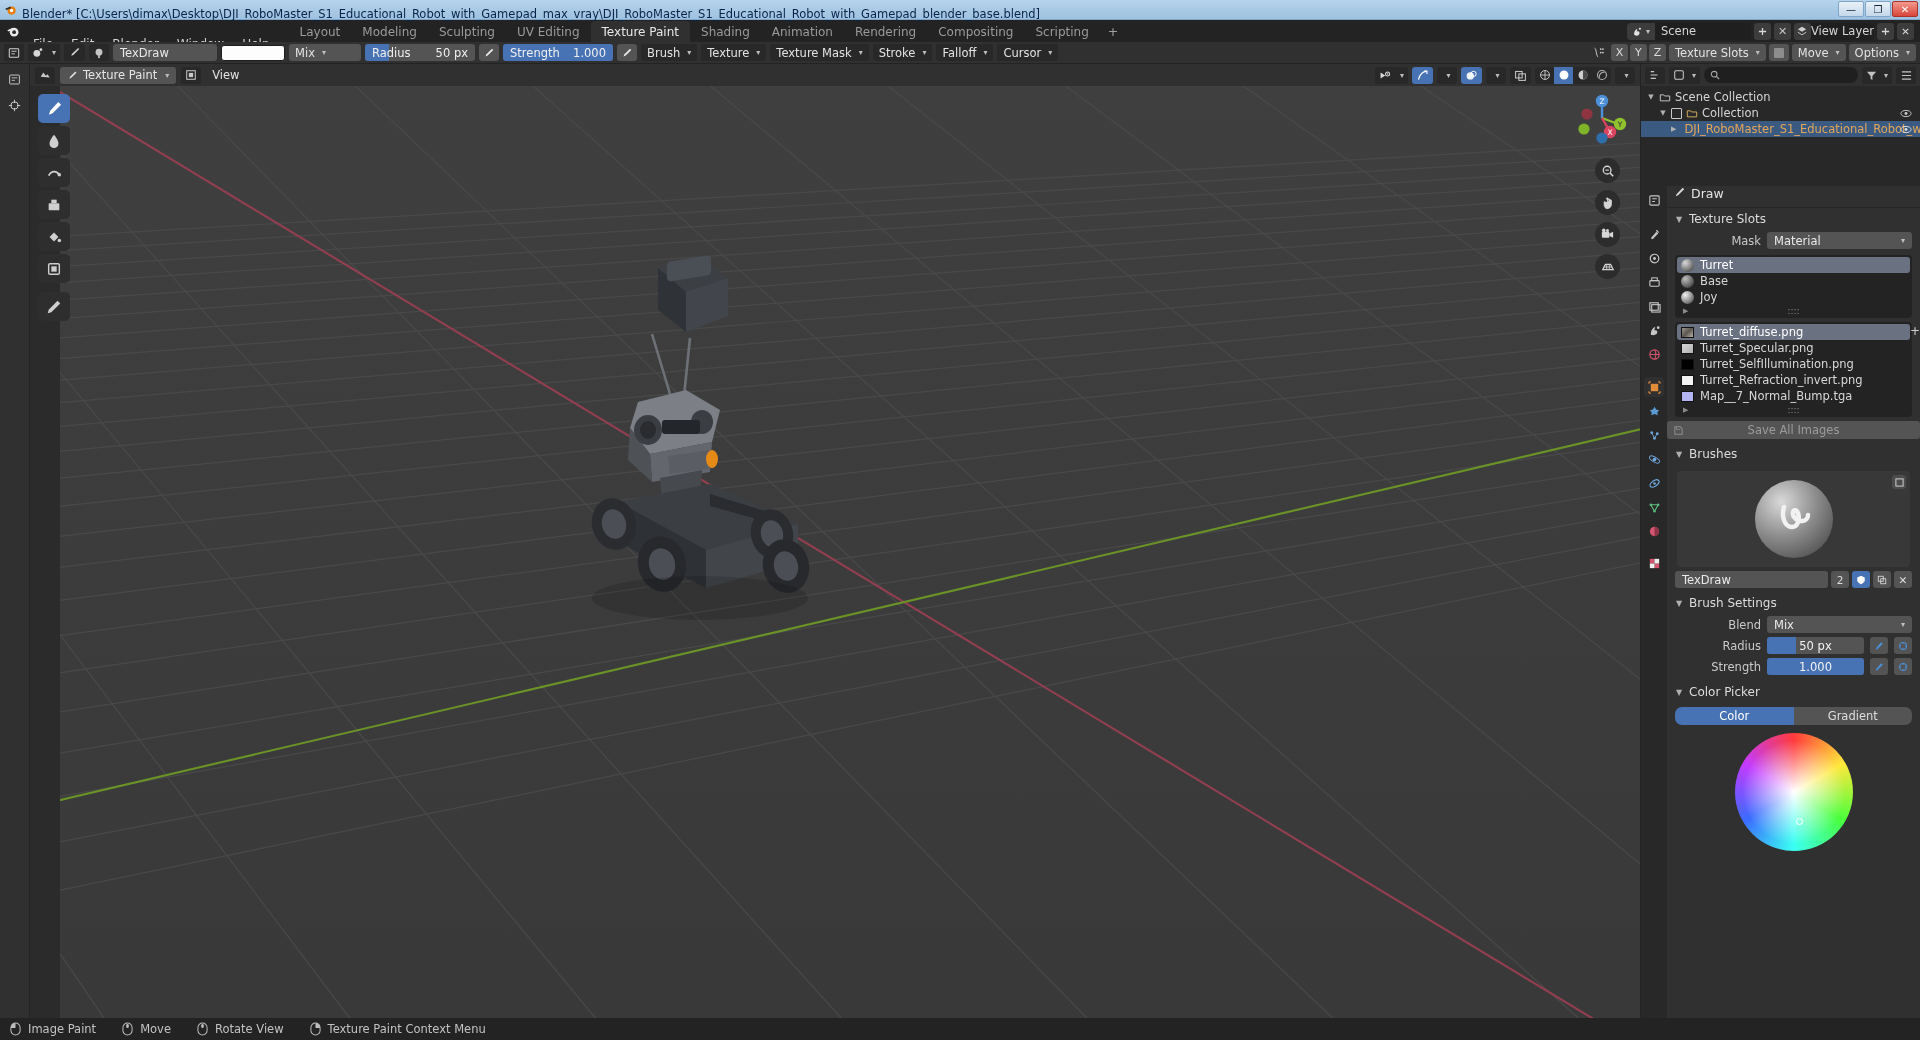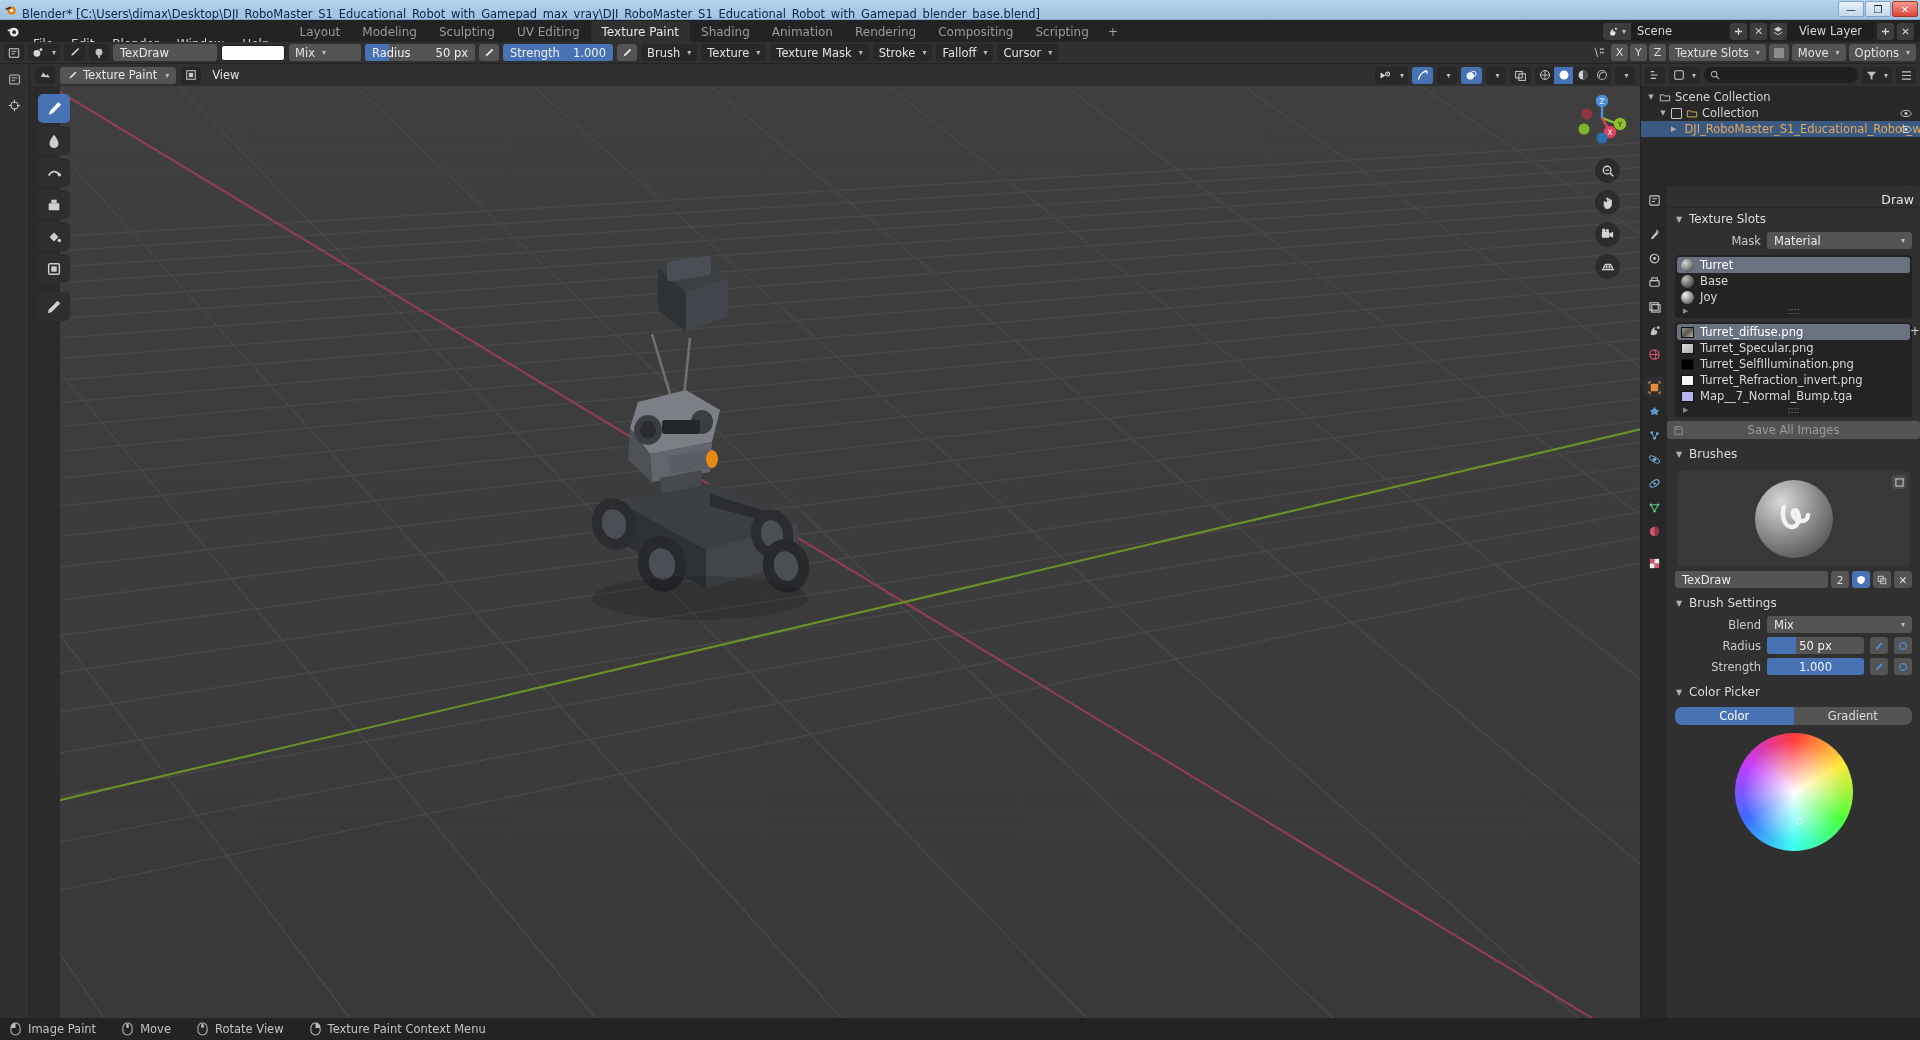--- a/index.html
+++ b/index.html
@@ -57,21 +57,21 @@
   }
   .scene-name {
     background:#1f1f1f; padding:0 10px 0 6px; height:17px; display:flex;align-items:center;
     color:#d6d6d6; font-size:11.5px; min-width:96px;
   }
   .mini-btn {
     background:#3c3c3c;height:17px;min-width:17px;border-radius:3px;
     display:flex;align-items:center;justify-content:center;color:#c6c6c6;font-size:11px;
   }
   .vl-ctl { display:flex;align-items:center;background:#1f1f1f;border-radius:4px;height:17px;}
-  .vl-ctl .lbl { padding:0 12px; font-size:11.5px; color:#d6d6d6; }
+  .vl-ctl .lbl { padding:0 0; font-size:11.5px; color:#d6d6d6; }
 
   
   .toolhdr {
     height:22px; flex:0 0 22px; background:#303030;
     display:flex;align-items:center;gap:4px;padding:0 4px;
     border-bottom:1px solid #232323;
   }
   .th-group{display:flex;align-items:center;gap:3px;}
   .pill {
     background:#545454;height:17px;border-radius:3px;display:flex;align-items:center;
@@ -145,21 +145,21 @@
   .ol-row.sel{background:#3b5a82;}
   .ol-row .eye{position:absolute;right:8px;color:#c9c9c9;}
   .tri{width:8px;text-align:center;font-size:7px;color:#b0b0b0;}
 
   
   .props{flex:1;display:flex;min-height:0;background:#303030;}
   .prop-tabs{width:26px;flex:0 0 26px;background:#282828;display:flex;flex-direction:column;align-items:center;padding-top:4px;gap:4px;}
   .pt{width:20px;height:20px;border-radius:4px;display:flex;align-items:center;justify-content:center;}
   .pt.on{background:#303030;}
   .prop-body{flex:1;overflow:hidden;padding:0;}
-  .prop-hdrbar{height:22px;background:#303030;display:flex;align-items:flex-end;gap:5px;padding:0 6px;border-bottom:1px solid #262626;flex-direction:column;}
+  .prop-hdrbar{height:22px;background:#303030;display:flex;align-items:flex-start;gap:5px;padding:0 6px;border-bottom:1px solid #262626;}
   .panel-hdr{
     display:flex;align-items:center;gap:6px;padding:4px 8px;font-size:12px;color:#dcdcdc;
   }
   .panel-hdr .tri{font-size:8px;}
   .row{display:flex;align-items:center;gap:6px;padding:2px 8px 2px 8px;}
   .row .lab{width:86px;text-align:right;font-size:11.5px;color:#cacaca;flex:0 0 86px;}
   .drop{
     flex:1;background:#545454;height:17px;border-radius:3px;display:flex;align-items:center;
     padding:0 7px;font-size:11.5px;color:#eaeaea;
   }

